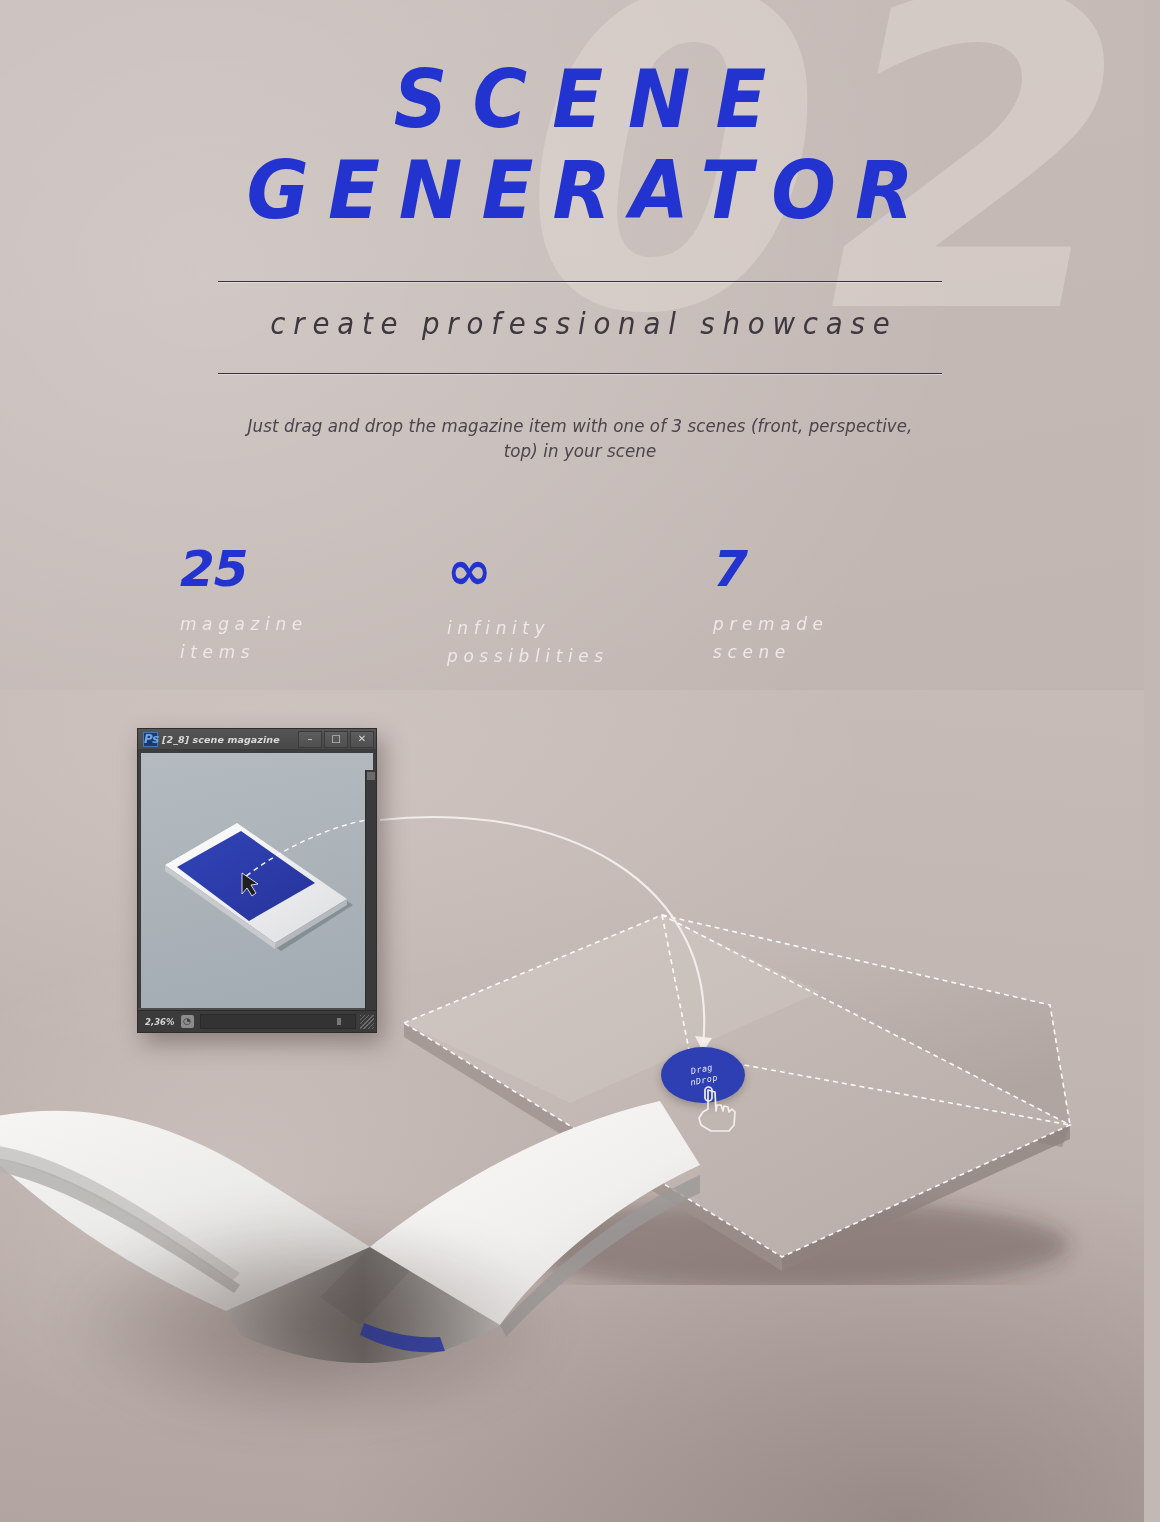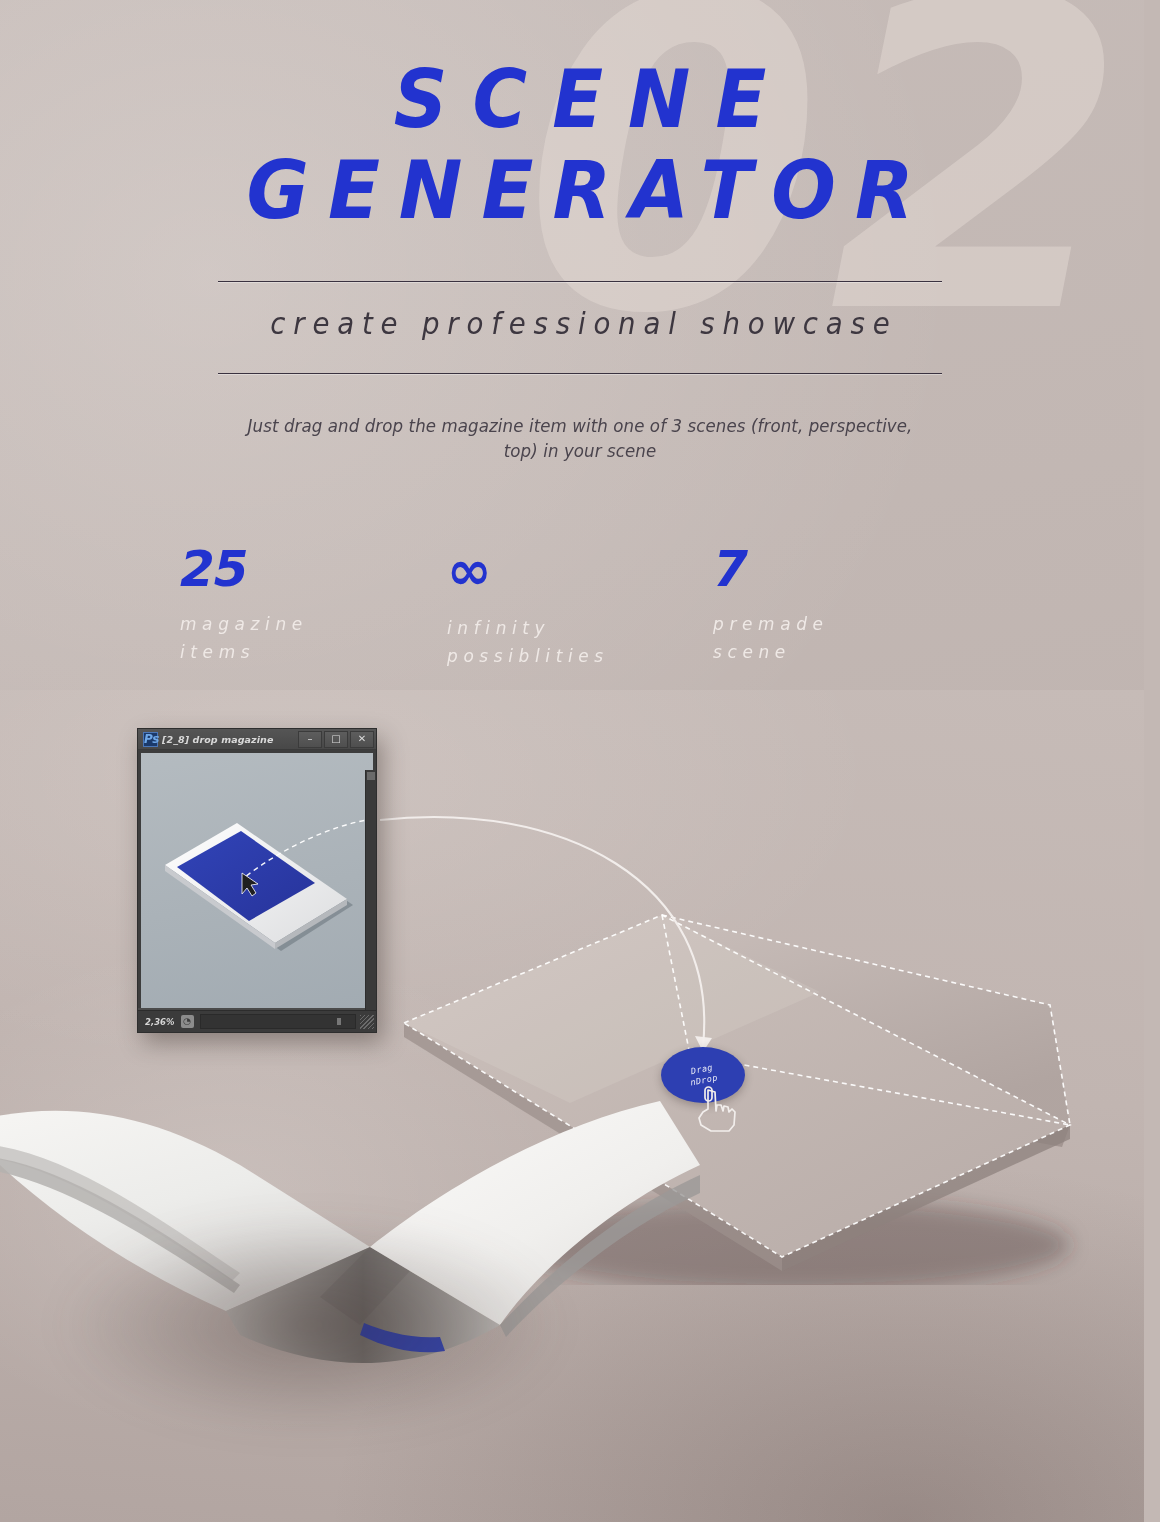--- a/index.html
+++ b/index.html
@@ -493,21 +493,21 @@
                C 686 222, 614 280, 566 332 Z" fill="#9b9997" opacity="0.8"></path>
 
       <path d="M 380 292 L 430 242 L 470 266 L 420 320 Z" fill="rgba(90,85,82,0.18)"></path>
     </svg>
   </div>
 
   <div class="pswin">
 
     <div class="ps-titlebar">
       <div class="ps-logo">Ps</div>
-      <div class="ps-title">[2_8] drop magazine</div>
+      <div class="ps-title">[2_8] scene magazine</div>
       <div class="ps-ctrls">
         <div class="ps-btn">–</div>
         <div class="ps-btn">□</div>
         <div class="ps-btn">✕</div>
       </div>
     </div>
 
     <div class="ps-canvaswrap">
       <div class="ps-canvas">
         <svg width="232" height="255" viewBox="0 0 232 255">

